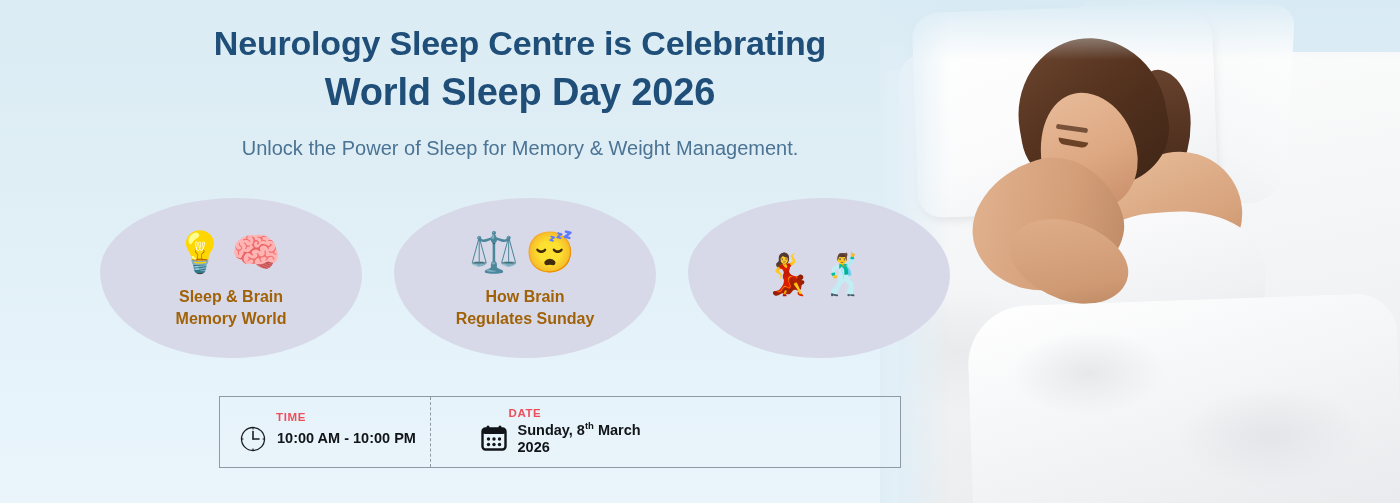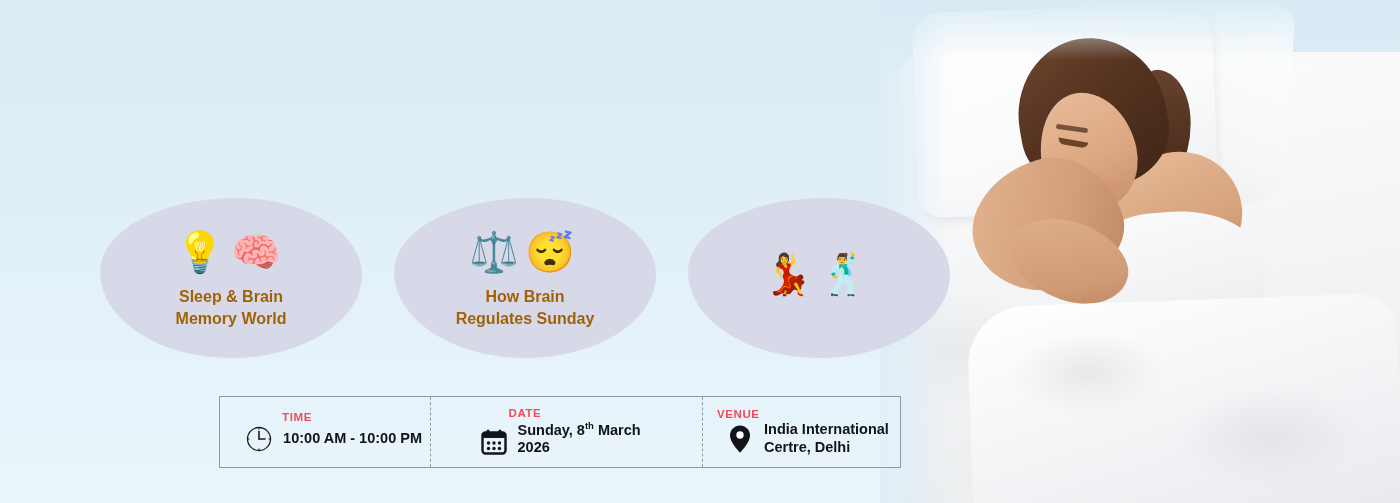--- a/index.html
+++ b/index.html
@@ -335,25 +335,25 @@
   .info-value {
     font-size: 14.5px;
     font-weight: bold;
     color: #111418;
     line-height: 1.22;
     max-width: 155px;
   }
   .info-value sup { font-size: 9.5px; vertical-align: super; }
 
   
-  .cell-time   { flex: 0 0 210px; justify-content: flex-end; }
+  .cell-time   { flex: 0 0 210px; }
   .cell-date   { flex: 0 0 272px; }
   .cell-venue  { flex: 1 1 auto; }
   .cell-time .info-inner   { margin-left: 4px; }
-  .cell-date .info-inner   { margin-left: 18px; align-items: flex-end; }
+  .cell-date .info-inner   { margin-left: 18px; }
   .cell-venue .info-inner  { margin-left: 14px; }
   .cell-time .info-kicker  { margin-left: 42px; }
   .cell-date .info-kicker  { margin-left: 48px; }
   .cell-venue .info-kicker { margin-left: 6px; }
   .info-stack { display: flex; flex-direction: column; }
 </style>
 </head>
 <body>
 
 <div id="banner">
@@ -372,20 +372,25 @@
     <div class="eye"></div>
     <div class="lips"></div>
     <div class="top-garment"></div>
     <div class="arm"></div>
     <div class="forearm"></div>
     <div class="duvet"></div>
     <div class="photo-fade"></div>
     <div class="photo-fade-top"></div>
   </div>
 
+  <div class="headline-block">
+    <div class="title-line1">Neurology Sleep Centre is Celebrating</div>
+    <div class="title-line2">World Sleep Day 2026</div>
+    <div class="subtitle">Unlock the Power of Sleep for Memory &amp; Weight Management.</div>
+  </div>
 
   <div class="features">
 
     <div class="pill">
       <div class="pill-icons">💡🧠</div>
       <div class="pill-label">
         <span>Sleep &amp; Brain</span><br>
         <span>Memory World</span>
       </div>
     </div>
@@ -442,33 +447,16 @@
               <circle cx="8.5" cy="20.5" r="1.7" fill="#111418"></circle>
               <circle cx="14" cy="20.5" r="1.7" fill="#111418"></circle>
               <circle cx="19.5" cy="20.5" r="1.7" fill="#111418"></circle>
             </svg>
           </span>
           <span class="info-value"><span>Sunday, 8</span><sup>th</sup><span> March 2026</span></span>
         </div>
       </div>
     </div>
 
-    <div class="info-cell cell-venue">
-      <div class="info-stack">
-        <div class="info-kicker">VENUE</div>
-        <div class="info-inner">
-          <span class="info-icon">
-            <svg width="26" height="30" viewBox="0 0 26 30" aria-hidden="true">
-              <path d="M13 1.5c-5.5 0-10 4.4-10 9.9 0 7.3 10 17.1 10 17.1s10-9.8 10-17.1c0-5.5-4.5-9.9-10-9.9z" fill="#111418"></path>
-              <circle cx="13" cy="11" r="3.7" fill="#ffffff"></circle>
-            </svg>
-          </span>
-          <span class="info-value">
-            <span>India International</span>
-            <span>Certre, Delhi</span>
-          </span>
-        </div>
-      </div>
-    </div>
 
   </div>
 
 </div>
 
 </body></html>

